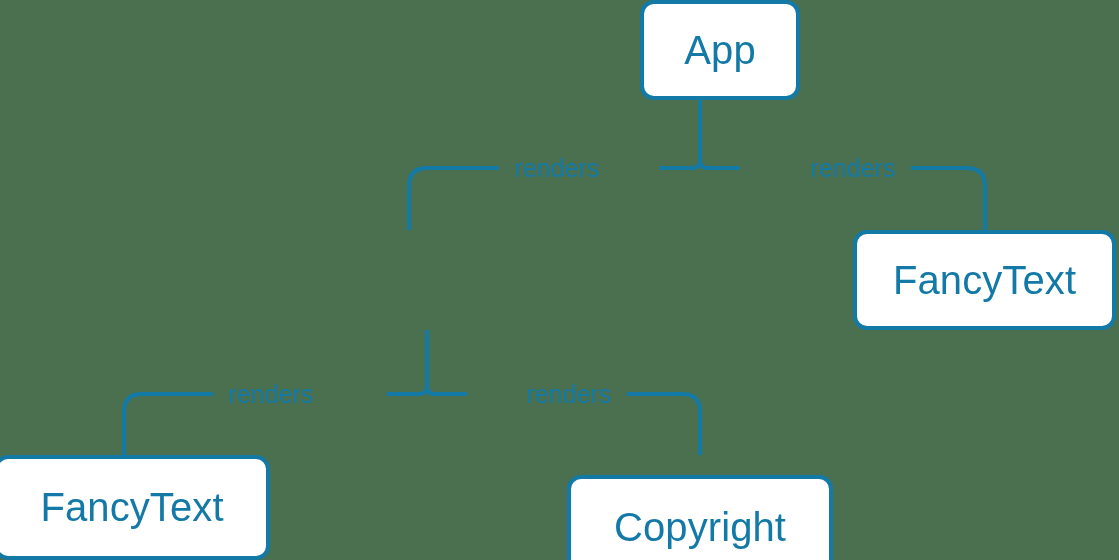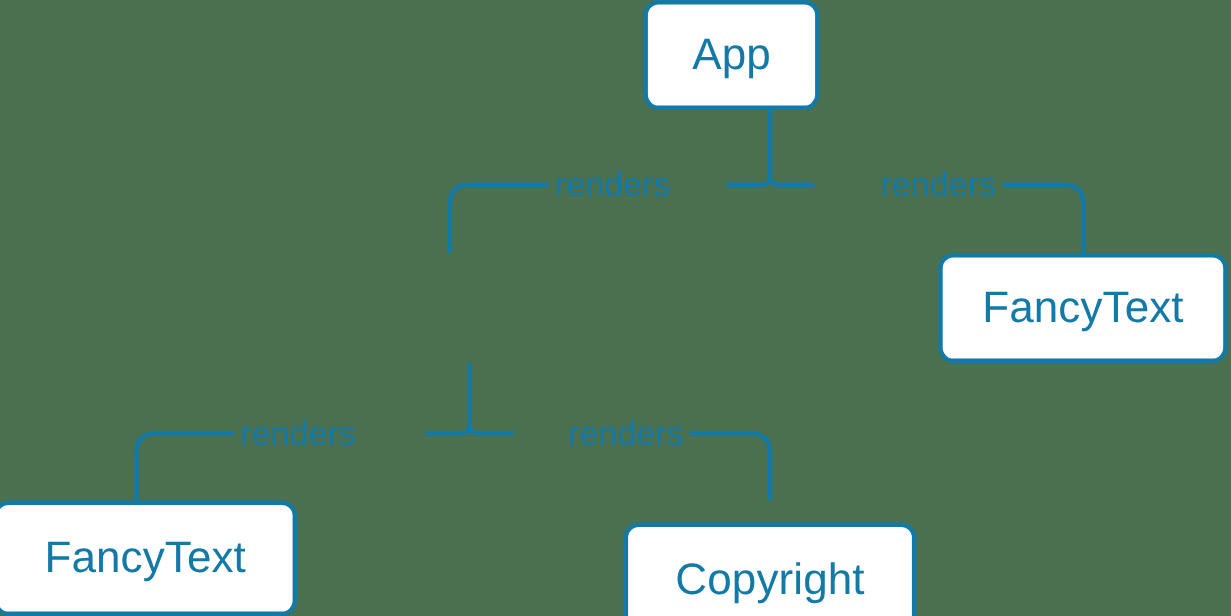--- a/index.html
+++ b/index.html
@@ -36,21 +36,21 @@
     justify-content: center;
     color: #1379a7;
     font-size: 40px;
     font-weight: 400;
     letter-spacing: 0.1px;
     white-space: nowrap;
   }
   .edge-label {
     position: absolute;
     color: #1379a7;
-    font-size: 31px;
+    font-size: 25px;
     font-weight: 400;
     line-height: 1;
     white-space: nowrap;
     transform: translate(-50%, -50%);
   }
 </style>
 </head>
 <body>
 
 <div id="diagram">
@@ -76,21 +76,21 @@
 
       <path d="M 627 394 L 682 394 Q 700 394 700 412 L 700 455"></path>
     </g>
   </svg>
 
   <div class="edge-label" style="left:557px; top:168px;">renders</div>
   <div class="edge-label" style="left:853px; top:168px;">renders</div>
   <div class="edge-label" style="left:271px; top:394px;">renders</div>
   <div class="edge-label" style="left:569px; top:394px;">renders</div>
 
-  <div class="node" style="left:585px; top:0px; width:160px; height:100px;">App</div>
+  <div class="node" style="left:640px; top:0px; width:160px; height:100px;">App</div>
 
 
   <div class="node" style="left:853px; top:230px; width:263px; height:100px;">FancyText</div>
 
   <div class="node" style="left:-6px; top:455px; width:276px; height:105px;">FancyText</div>
 
   <div class="node" style="left:567px; top:475px; width:266px; height:105px;">Copyright</div>
 
 </div>
 

